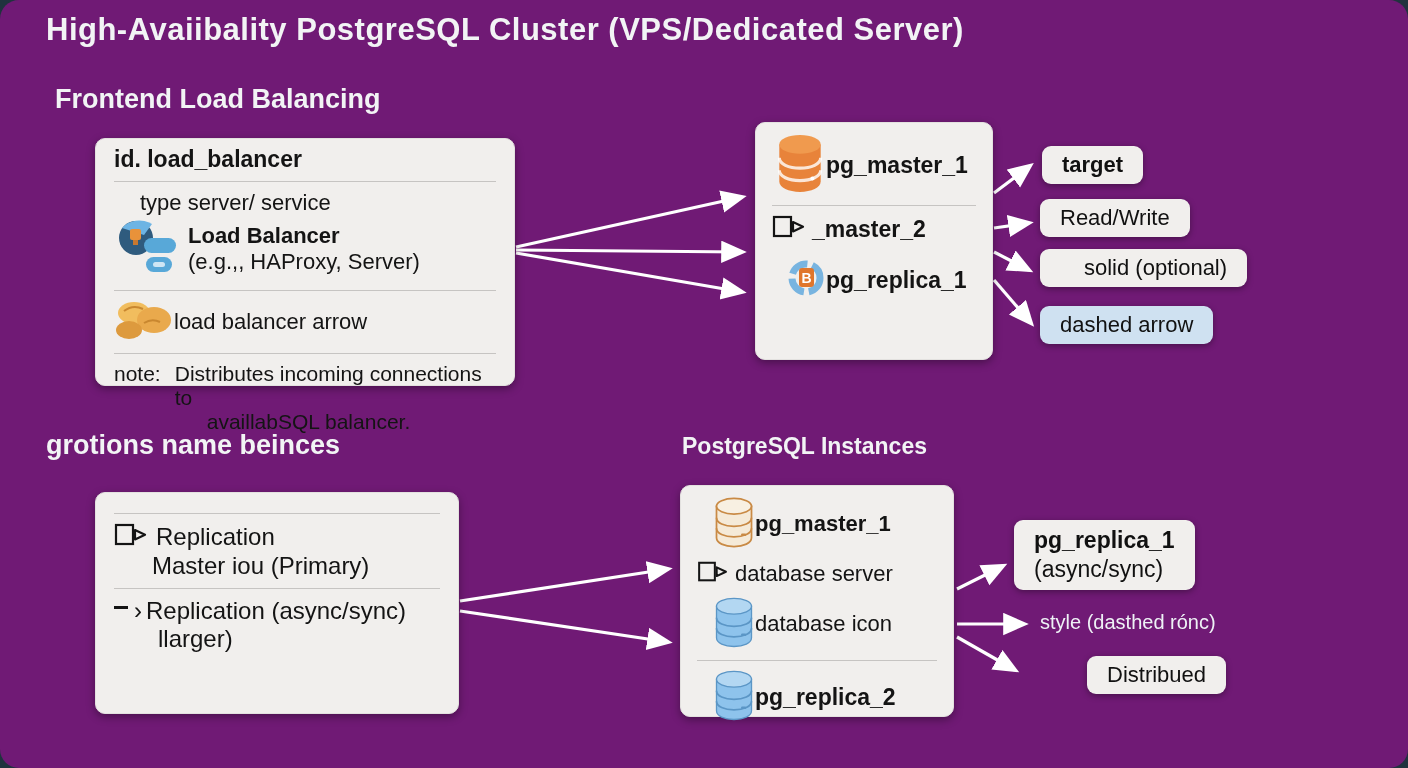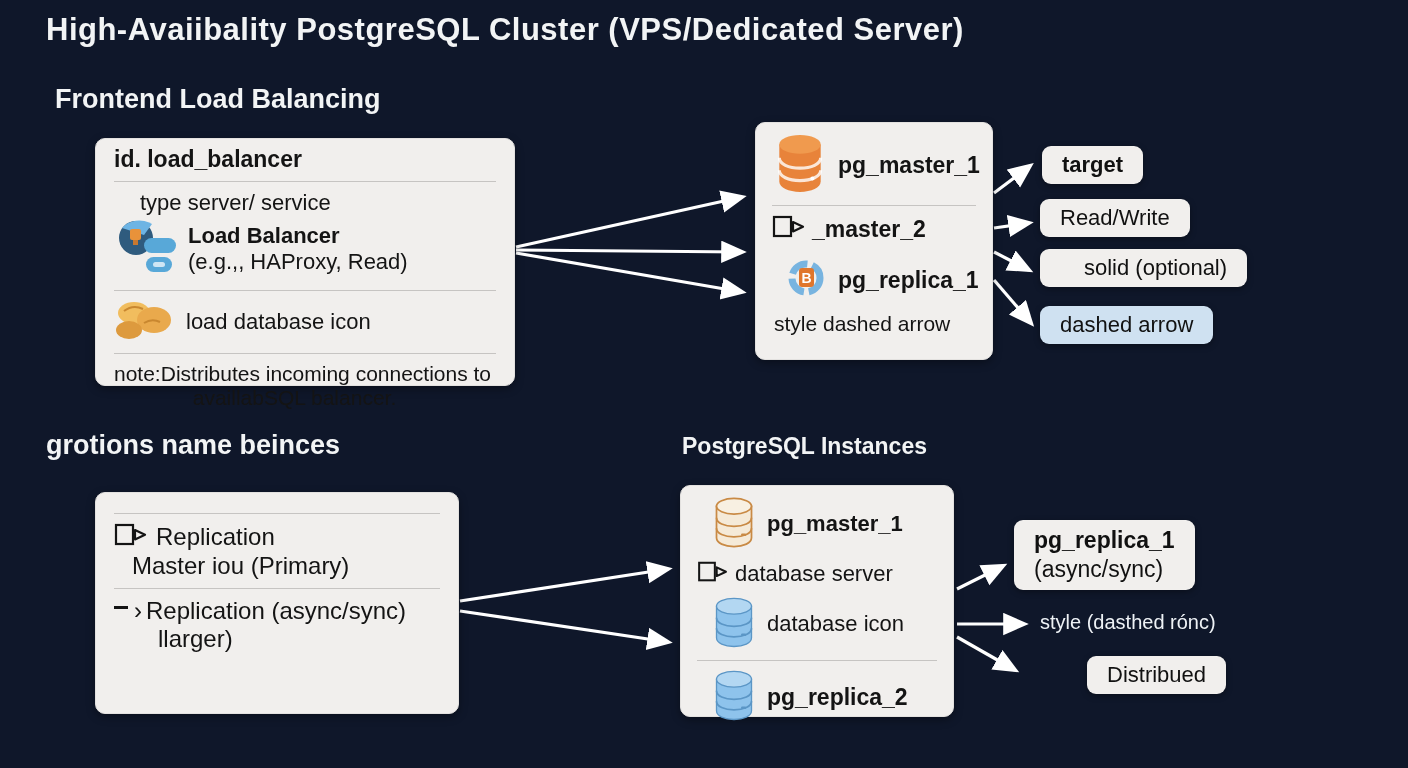--- a/index.html
+++ b/index.html
@@ -1,54 +1,54 @@
 <!DOCTYPE html>
 <html><head>
 <meta charset="utf-8">
 <style>
   html,body{margin:0;padding:0;background:#20333e;}
-  #canvas{position:relative;width:1408px;height:768px;background:#0f172a;overflow:hidden;
-          font-family:"Liberation Sans", sans-serif;color:#141414;}
+  #canvas{position:relative;width:1408px;height:768px;background:#701a75;overflow:hidden;
+          font-family:"Liberation Sans", sans-serif;color:#141414;border-radius:19px;}
   .abs{position:absolute;}
   .heading{color:#f2f4f5;font-weight:700;}
   #page-title{left:46px;top:12px;font-size:31px;letter-spacing:.5px;}
   #h-frontend{left:55px;top:84px;font-size:27px;font-weight:600;}
   #h-groups{left:46px;top:430px;font-size:27px;font-weight:600;}
   #h-instances{left:682px;top:433px;font-size:23px;font-weight:700;}
   .card{background:#f1efed;border:1px solid #e3e1df;border-radius:10px;
         box-shadow:0 3px 8px rgba(0,0,0,.35);box-sizing:border-box;}
   .card hr{border:none;border-top:1px solid #c6c4c2;margin:8px 0;}
-  .row{display:flex;align-items:center;gap:12px;}
+  .row{display:flex;align-items:center;}
   .b{font-weight:700;}
   .t22{font-size:22px;} .t23{font-size:23px;} .t24{font-size:24px;} .t21{font-size:21px;}
   
   #card-a{left:95px;top:138px;width:420px;height:248px;padding:7px 18px;}
   #card-a .type-line{margin-left:26px;margin-top:2px;}
   #card-a .lb-row{margin-top:0px;gap:8px;}
-  #card-a .note-row{display:flex;align-items:flex-start;margin-top:2px;}
+  #card-a .note-row{display:flex;gap:14px;align-items:flex-start;margin-top:2px;}
   
   #card-b{left:755px;top:122px;width:238px;height:238px;padding:10px 16px;}
   
   #card-c{left:95px;top:492px;width:364px;height:222px;padding:12px 18px;}
   
   #card-d{left:680px;top:485px;width:274px;height:232px;padding:10px 16px;}
   .pill{background:#f1efed;border-radius:9px;box-shadow:0 2px 6px rgba(0,0,0,.35);
         padding:6px 20px;font-size:22px;color:#111;display:inline-block;}
   .pill.blue{background:#cfe1f1;}
   #pill-target{left:1042px;top:146px;font-weight:700;}
   #pill-rw{left:1040px;top:199px;}
   #pill-solid{left:1040px;top:249px;padding-left:44px;}
   #pill-dashed{left:1040px;top:306px;}
   #pill-replica{left:1014px;top:520px;line-height:1.25;}
   #style-bottom-text{left:1040px;top:611px;font-size:20px;color:#eef2f6;}
   #pill-distributed{left:1087px;top:656px;}
   .dash-glyph{display:inline-block;width:14px;height:3px;background:#141414;vertical-align:10px;margin-right:6px;}
   .chev{font-size:24px;margin-right:4px;}
   #arrows{position:absolute;left:0;top:0;pointer-events:none;}
-  .indent38{margin-left:18px;} .indent44{margin-left:44px;} .indent16{margin-left:16px;}
+  .indent38{margin-left:38px;} .indent44{margin-left:44px;} .indent16{margin-left:16px;}
 </style>
 </head>
 <body>
 
 <div id="canvas">
 
   <svg id="arrows" width="1408" height="768">
     <defs>
       <marker id="ah" markerWidth="9" markerHeight="8" refX="6.5" refY="3.5" orient="auto">
         <path d="M0 0 L8 3.5 L0 7 z" fill="#ffffff"></path>
@@ -86,35 +86,35 @@
           <path d="M8 12 a20 15 0 0 1 30 -4 l-8 11 z" fill="#6db4e4"></path>
           <rect x="16" y="13" width="11" height="11" rx="2" fill="#e8923a"></rect>
           <rect x="19" y="24" width="5" height="5" fill="#c87830"></rect>
           <rect x="30" y="22" width="32" height="15" rx="7.5" fill="#58a8d8"></rect>
           <rect x="32" y="41" width="26" height="15" rx="7.5" fill="#58a8d8"></rect>
           <rect x="39" y="46" width="12" height="5" rx="2.5" fill="#cfe6f4"></rect>
         </svg>
       </span>
       <span>
         <div class="b t22">Load Balancer</div>
-        <div class="t22">(e.g.,, HAProxy, Read)</div>
+        <div class="t22">(e.g.,, HAProxy, Server)</div>
       </span>
     </div>
     <hr>
     <div class="row">
       <span>
         <svg width="60" height="42" viewBox="0 0 60 42">
           <ellipse cx="20" cy="14" rx="16" ry="11" fill="#f1bd5e"></ellipse>
           <ellipse cx="40" cy="21" rx="17" ry="13" fill="#e9a94c"></ellipse>
           <ellipse cx="15" cy="31" rx="13" ry="9" fill="#dd9a3e"></ellipse>
           <path d="M10 12 q9 -7 19 -2" stroke="#c9872f" stroke-width="2" fill="none"></path>
           <path d="M30 24 q8 -5 16 -1" stroke="#c9872f" stroke-width="2" fill="none"></path>
         </svg>
       </span>
-      <span class="t22">load database icon</span>
+      <span class="t22">load balancer arrow</span>
     </div>
     <hr>
     <div class="note-row t21">
       <span>note:</span>
       <span>
         <div>Distributes incoming connections to</div>
         <div style="margin-left:32px">availlabSQL balancer.</div>
       </span>
     </div>
   </div>
@@ -145,21 +145,20 @@
     <div class="row" style="margin-top:14px;margin-left:14px">
       <span>
         <svg width="40" height="40" viewBox="0 0 40 40">
           <circle cx="20" cy="20" r="14" fill="none" stroke="#78b4e0" stroke-width="7" stroke-dasharray="19 5"></circle>
           <rect x="13" y="10" width="15" height="19" rx="3" fill="#e0762c"></rect>
           <text x="20.5" y="25" font-size="14" font-weight="bold" fill="#ffffff" text-anchor="middle" font-family="Liberation Sans, sans-serif">B</text>
         </svg>
       </span>
       <span class="b t23">pg_replica_1</span>
     </div>
-    <div class="t21" style="margin-top:10px;margin-left:2px">style dashed arrow</div>
   </div>
 
   <div id="pill-target" class="abs pill">target</div>
   <div id="pill-rw" class="abs pill">Read/Write</div>
   <div id="pill-solid" class="abs pill">solid (optional)</div>
   <div id="pill-dashed" class="abs pill blue">dashed arrow</div>
 
   <div id="card-c" class="abs card">
     <hr>
     <div class="row" style="gap:8px">

